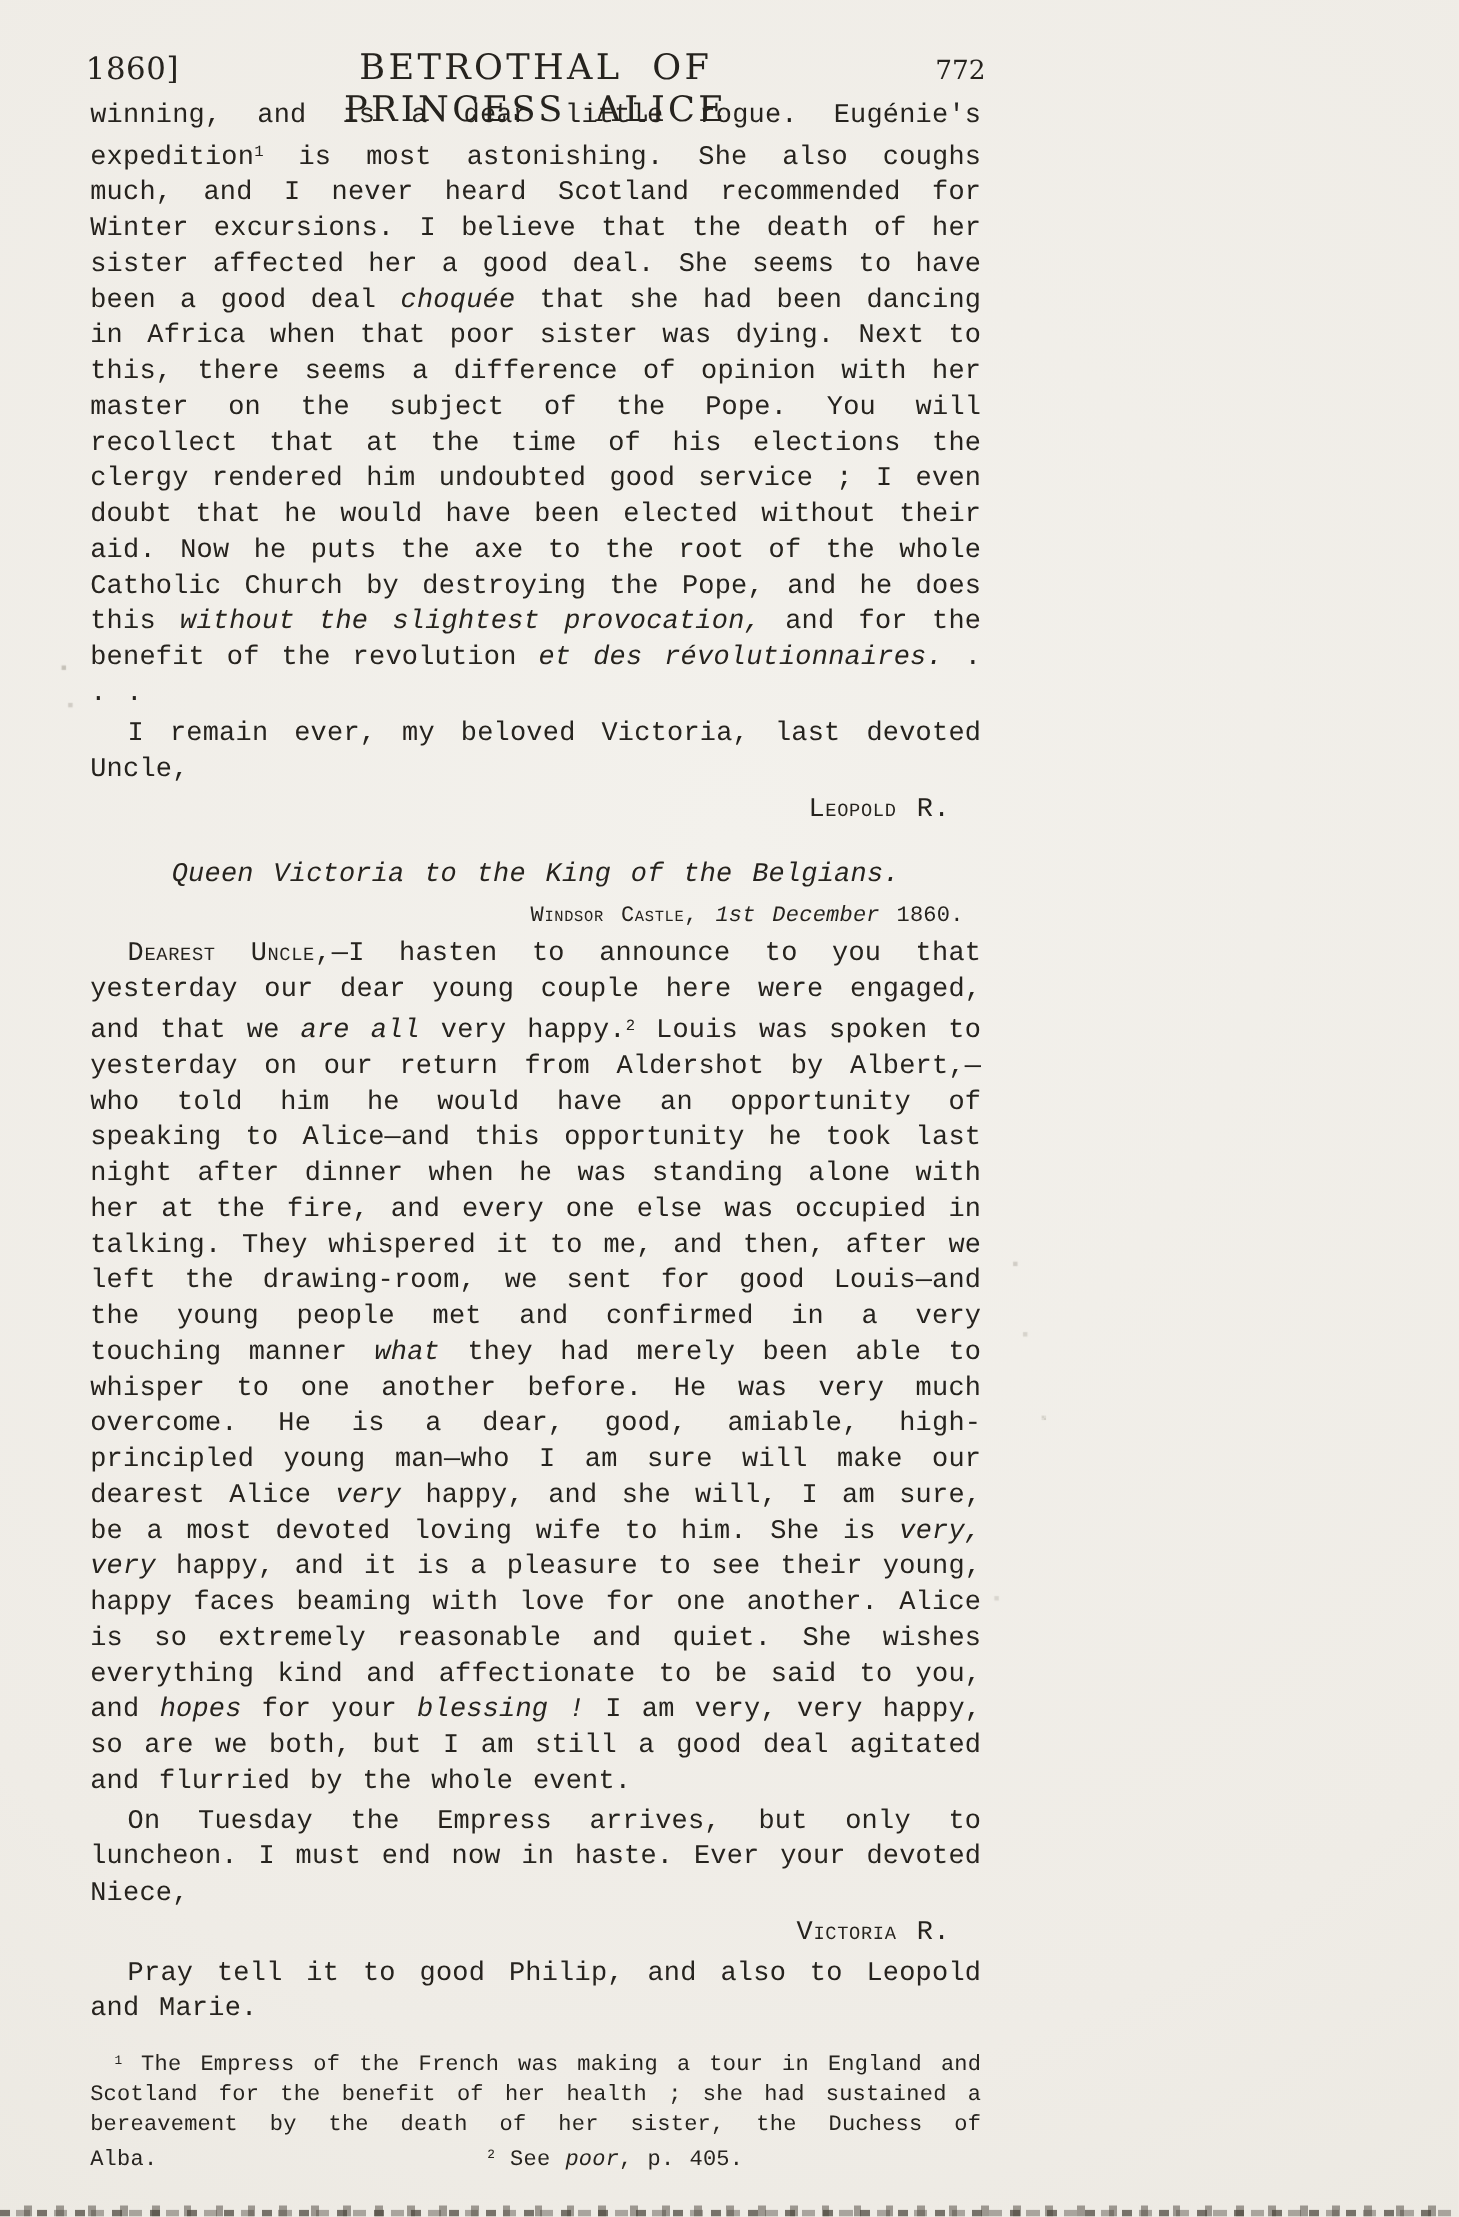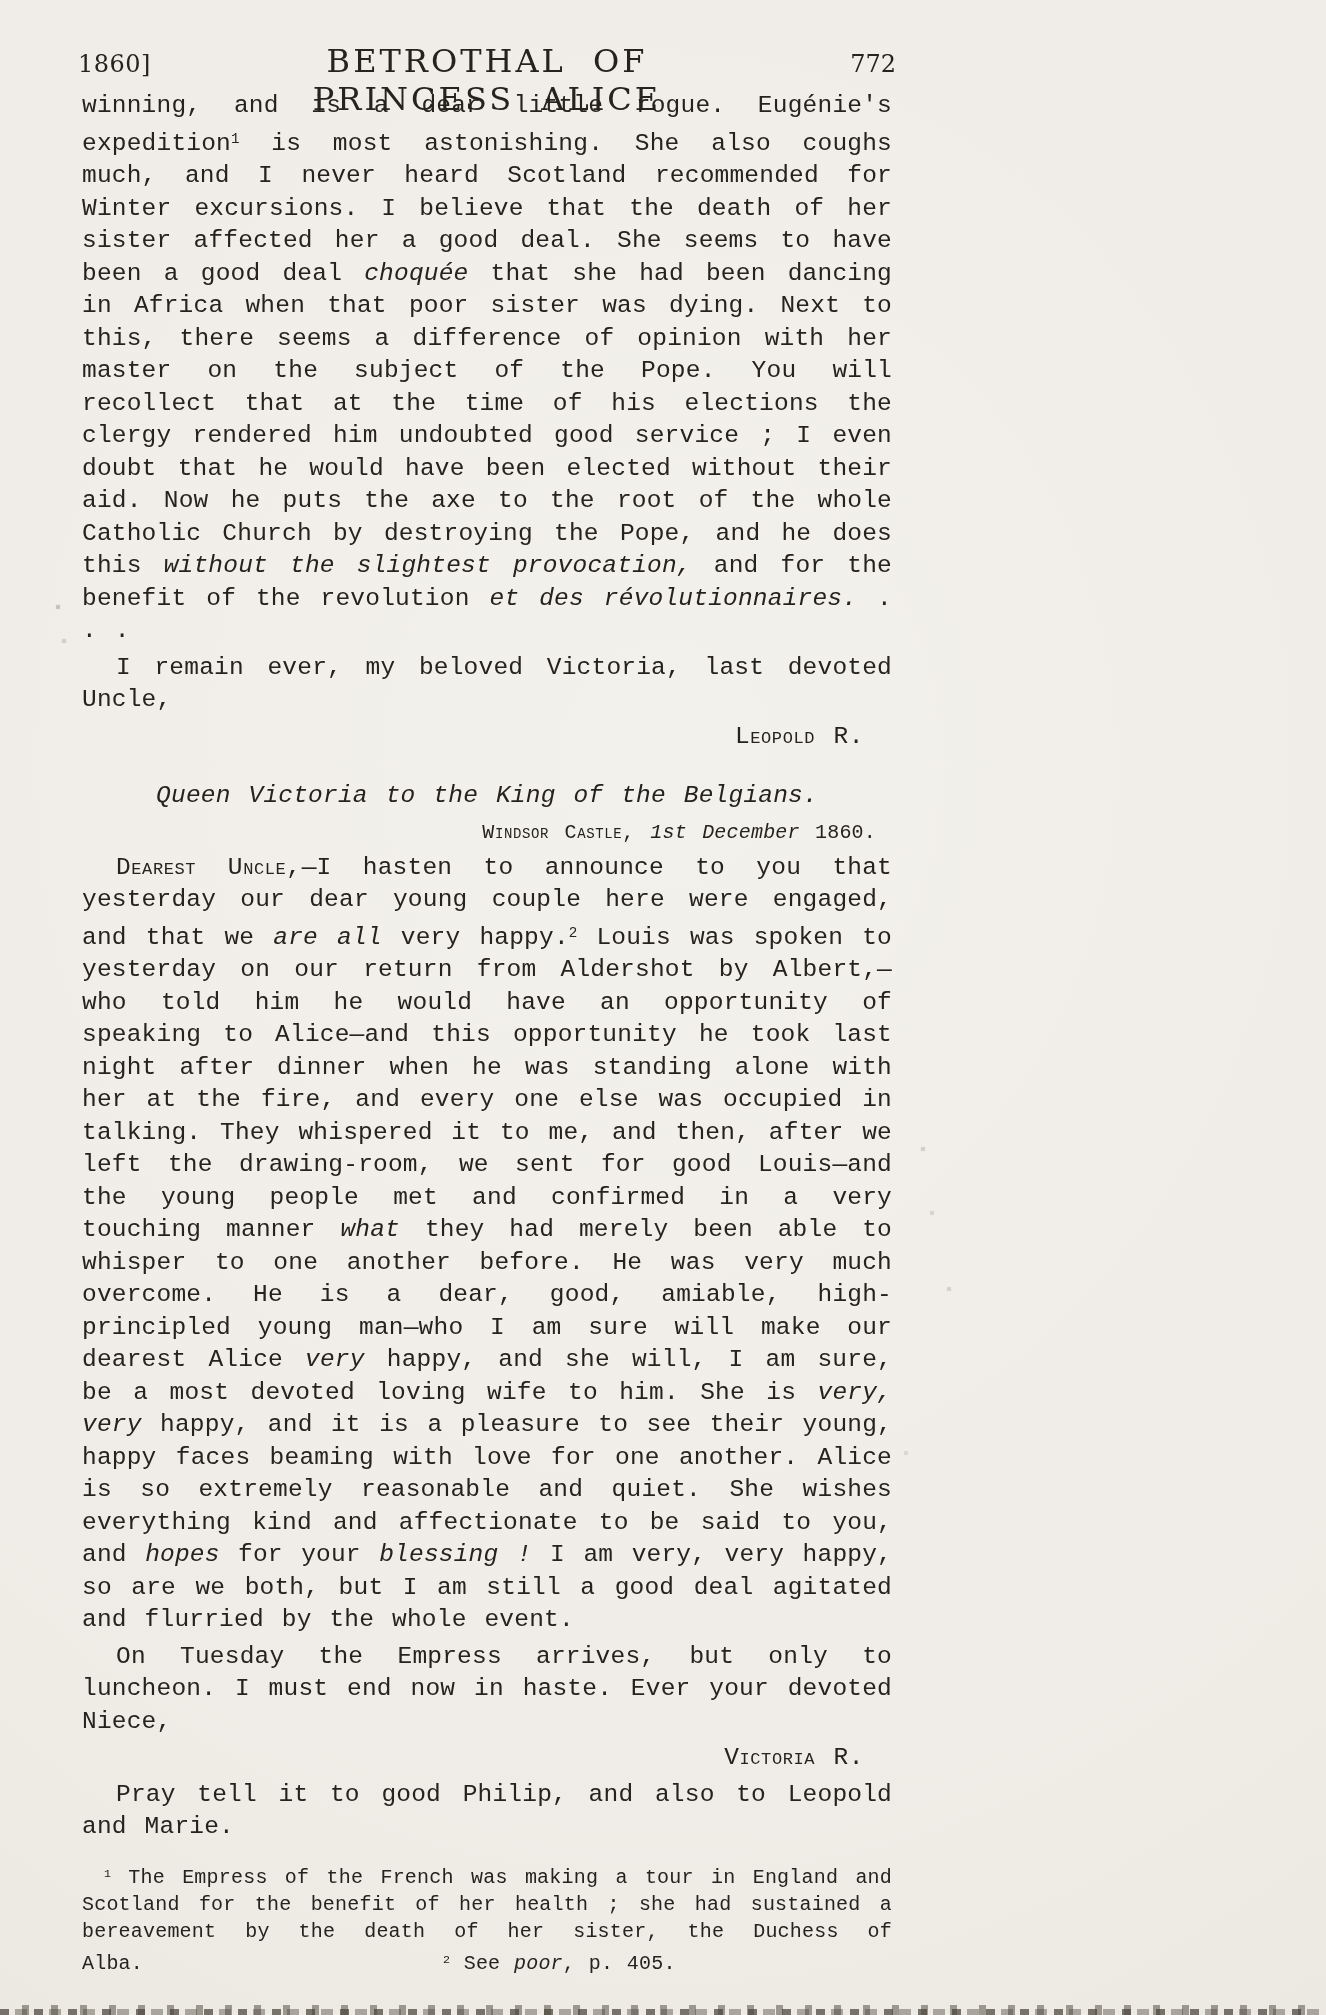--- a/index.html
+++ b/index.html
@@ -14,21 +14,21 @@
     background:radial-gradient(120% 90% at 50% 38%, #f3f1ec 0%, #efece6 62%, #e9e6de 100%);
     color:var(--ink);
     font-family:"DejaVu Serif","Liberation Serif",serif;
     overflow:hidden;
   }
   
   .header{
     position:absolute;top:42px;left:78px;width:818px;
     display:flex;align-items:baseline;
   }
-  .header .year{width:140px;font-size:24px;letter-spacing:.5px;}
+  .header .year{width:140px;font-size:28px;letter-spacing:.5px;}
   .header .title{flex:1;text-align:center;font-size:32px;letter-spacing:3px;word-spacing:14px;}
   .header .pagenum{width:140px;text-align:right;font-size:24px;}
   
   .text{
     position:absolute;top:86px;left:78px;width:818px;
     font-size:24.5px;line-height:32.5px;
     text-align:justify;word-spacing:3px;letter-spacing:.2px;
   }
   .para{margin:4px;font-family:Liberation Mono, monospace;}
   .para.indent{text-indent:34px;}

